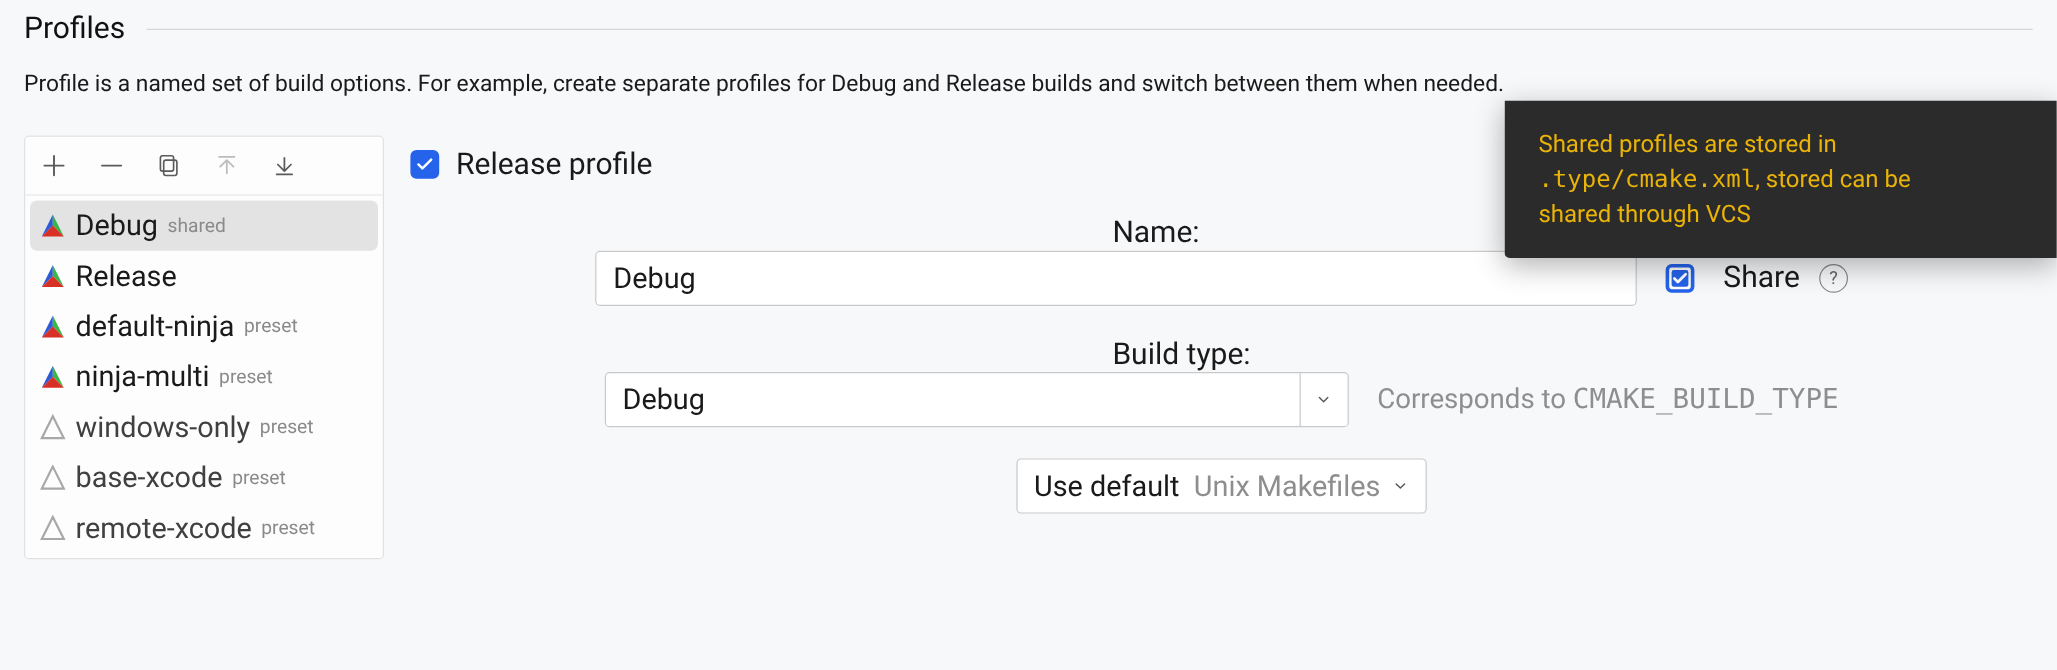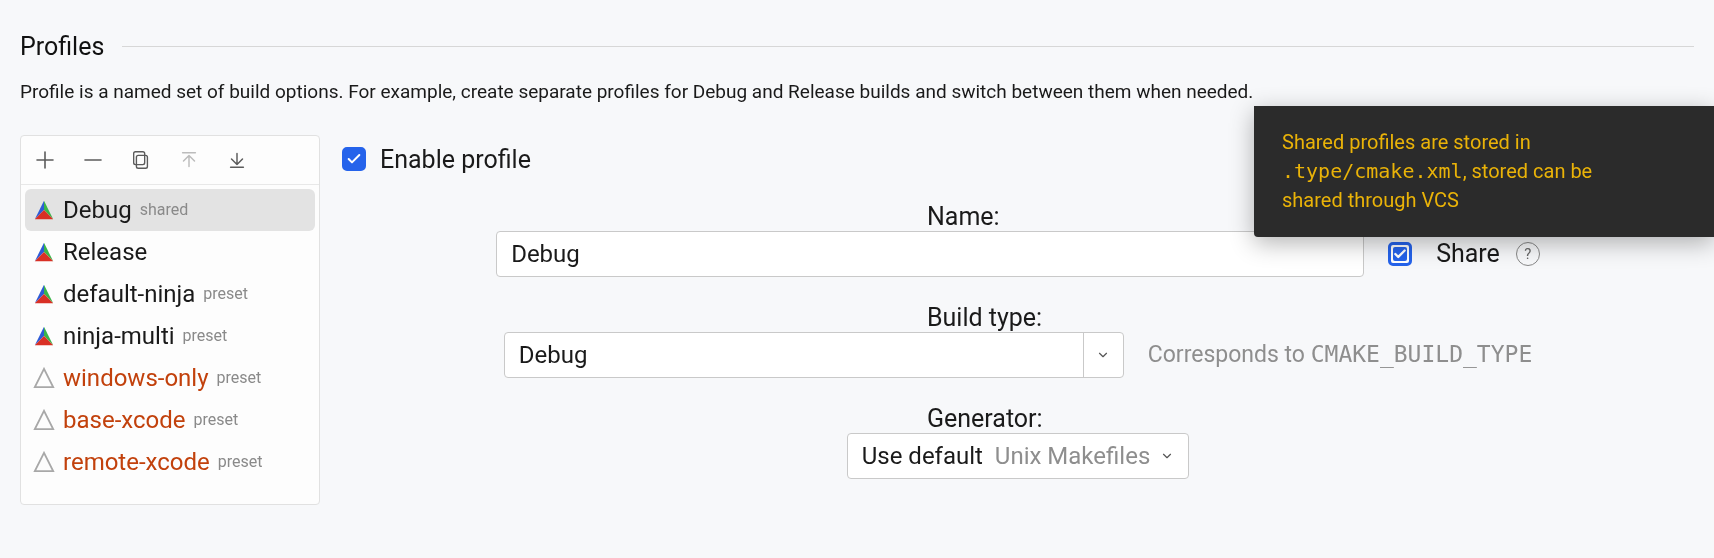--- a/index.html
+++ b/index.html
@@ -9,21 +9,20 @@
     font-family: -apple-system, BlinkMacSystemFont, "Segoe UI", Roboto, Helvetica, Arial, sans-serif;
     background: #f7f8fa;
     color: #1a1a1a;
     width: 1714px;
     height: 558px;
     overflow: hidden;
   }
   .page {
     position: relative;
     padding: 10px 20px 0 20px;
-    margin-top: 22px;
   }
   .fieldset-header {
     display: flex;
     align-items: center;
     margin: 0 0 18px 0;
   }
   .fieldset-title {
     font-size: 25px;
     font-weight: 400;
     color: #111;
@@ -85,21 +84,21 @@
   }
   .profile-item.selected {
     background: #e3e3e3;
   }
   .profile-item .tag {
     color: #8a8a8a;
     font-size: 16px;
     font-weight: 400;
   }
   .profile-item .dim {
-    color: #c2410c;
+    color: #404040;
   }
   .cmake-icon { width:22px; height:22px; flex:0 0 22px; }
   .form {
     flex: 1;
     padding-top: 10px;
   }
   .form-row {
     display: flex;
     align-items: center;
     margin-bottom: 26px;
@@ -311,21 +310,21 @@
     </div>
 
     <div class="form">
 
       <div class="enable-row">
         <span class="checkbox">
           <svg viewBox="0 0 24 24">
               <path d="M4 12l5 5 11-11" fill="none" stroke="#fff" stroke-width="3" stroke-linecap="round" stroke-linejoin="round"></path>
             </svg>
         </span>
-        <span>Enable profile</span>
+        <span>Release profile</span>
       </div>
 
       <div class="form-row">
         <div class="label">Name:</div>
         <div class="control">
           <div class="text-input">
             <span>Debug</span>
           </div>
           <div class="share-box">
             <span class="checkbox outline">
@@ -353,21 +352,20 @@
               </span>
           </div>
           <div class="aside-text">
             <span>Corresponds to </span><span class="mono">CMAKE_BUILD_TYPE</span>
           </div>
         </div>
       </div>
 
 
       <div class="form-row">
-        <div class="label">Generator:</div>
         <div class="control">
           <div class="select-input" style="flex:1">
             <span>
               <span>Use default</span>&nbsp;
               <span class="muted">Unix Makefiles</span>
             </span>
             <svg width="14" height="14" viewBox="0 0 24 24" class="select-caret">
                 <path d="M6 9l6 6 6-6" fill="none" stroke="currentColor" stroke-width="2" stroke-linecap="round" stroke-linejoin="round"></path>
               </svg>
           </div>

